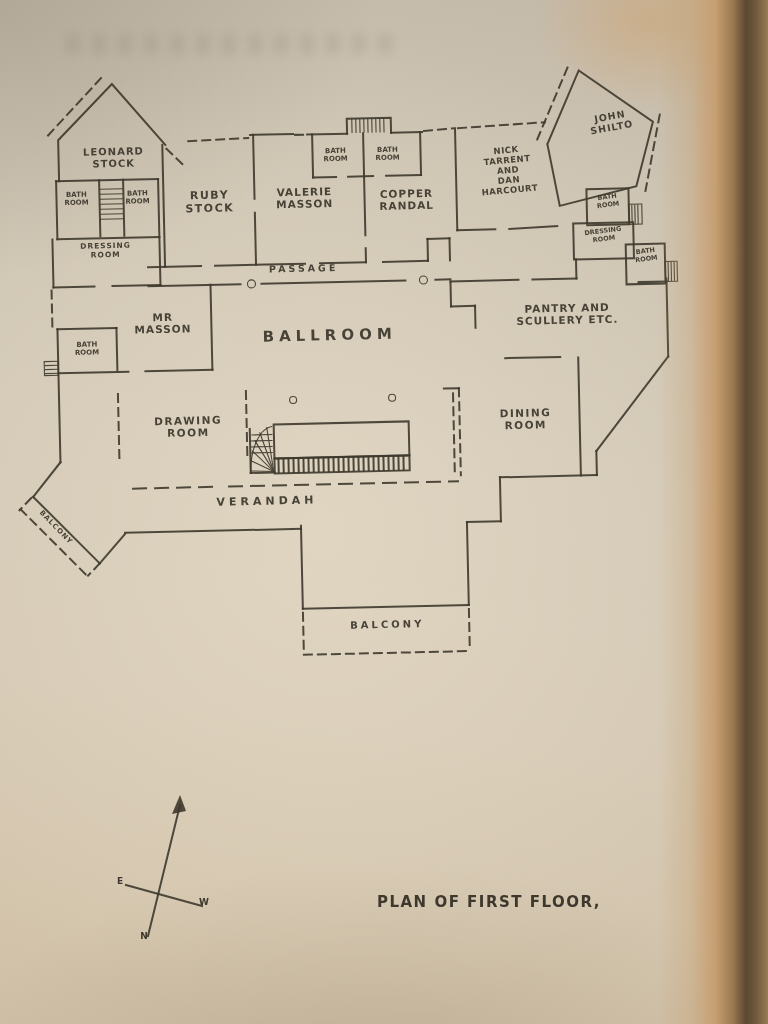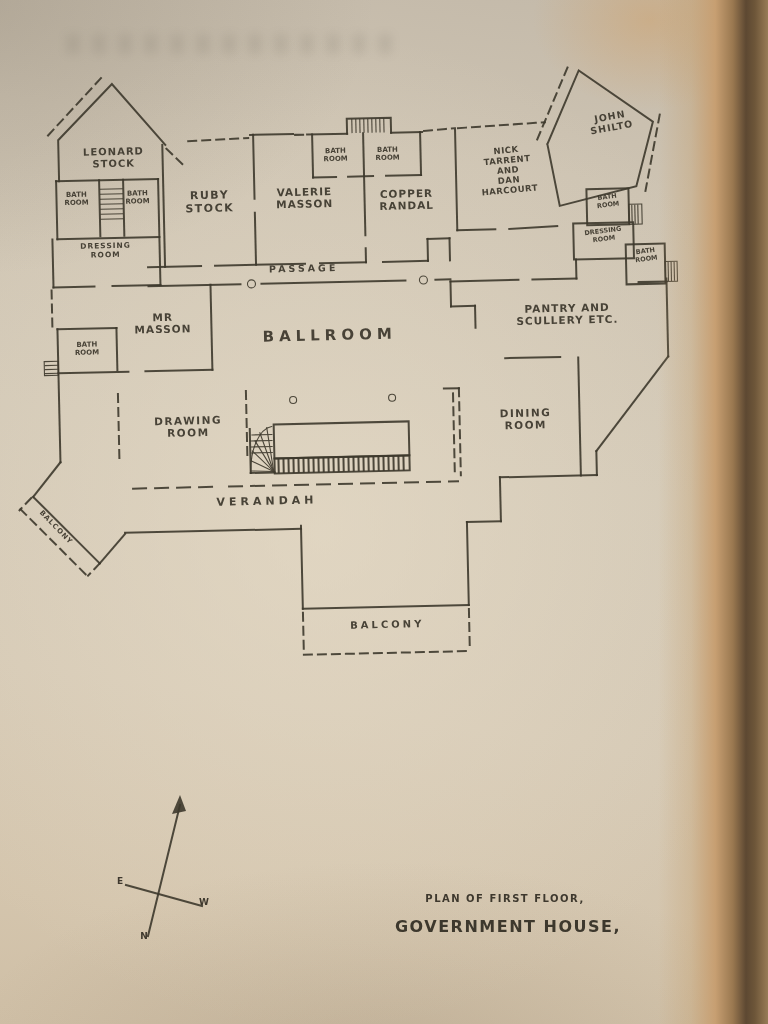--- a/index.html
+++ b/index.html
@@ -312,19 +312,18 @@
 
   <div class="footer">
     <svg width="768" height="1024" viewBox="0 0 768 1024">
       <line class="ink" x1="148" y1="936" x2="180" y2="805"></line>
       <polygon points="180,795 172,814 186,811" fill="#3d382c" opacity="0.9"></polygon>
       <line class="ink" x1="126" y1="885" x2="202" y2="906" stroke-width="1.8"></line>
     </svg>
     <div class="cap" style="left:112px;top:876px;width:16px;font-size:9px;">E</div>
     <div class="cap" style="left:196px;top:897px;width:16px;font-size:9px;">W</div>
     <div class="cap" style="left:136px;top:931px;width:16px;font-size:9px;">N</div>
-    <div class="cap" style="left:355px;top:893px;width:300px;font-size:10px;letter-spacing:1.5px;">PLAN OF FIRST FLOOR,</div>
-    <div class="cap" style="left:348px;top:917px;width:320px;font-size:16px;letter-spacing:1.5px;">GOVERNMENT HOUSE,</div>
+    <div class="cap" style="left:339px;top:893px;width:300px;font-size:15px;letter-spacing:1.5px;">PLAN OF FIRST FLOOR,</div>
   </div>
 
   <div class="vignette"></div>
   <div class="curl"></div>
 </div>
 
 </body></html>

